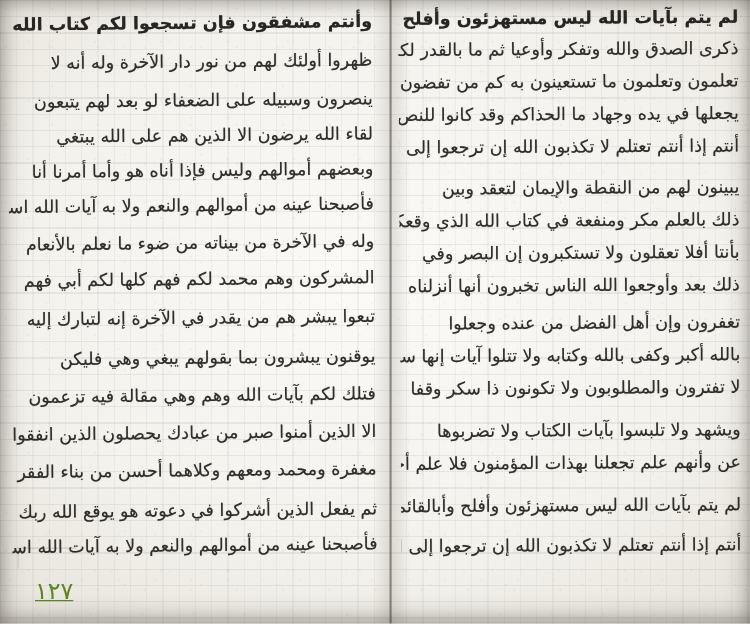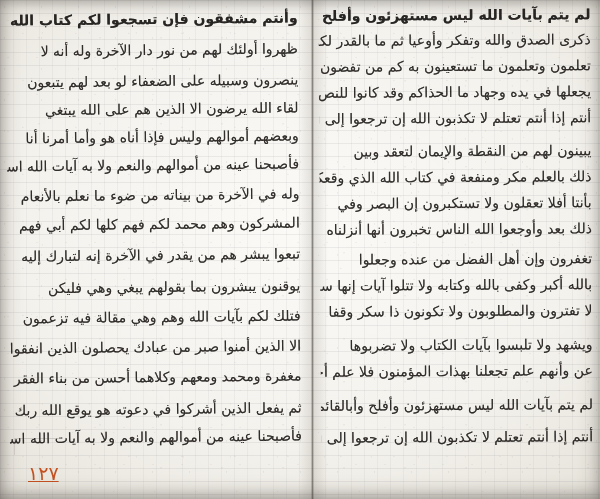--- a/index.html
+++ b/index.html
@@ -102,21 +102,21 @@
     text-shadow: 0 0 0.6px rgba(20,18,16,0.55);
     transform-origin: right center;
   }
   .ink-line.bold { font-weight: bold; opacity: 0.97; }
 
   .page-number {
     position: absolute;
     left: 28px;
     top: 462px;
     font-size: 19px;
-    color: #c2410c;
+    color: #4d7c0f;
     font-family: "DejaVu Sans", sans-serif;
     letter-spacing: 1px;
     opacity: 0.9;
     text-decoration: underline;
   }
   .corner-mark {
     position: absolute;
     left: 14px;
     top: 438px;
     width: 46px;

